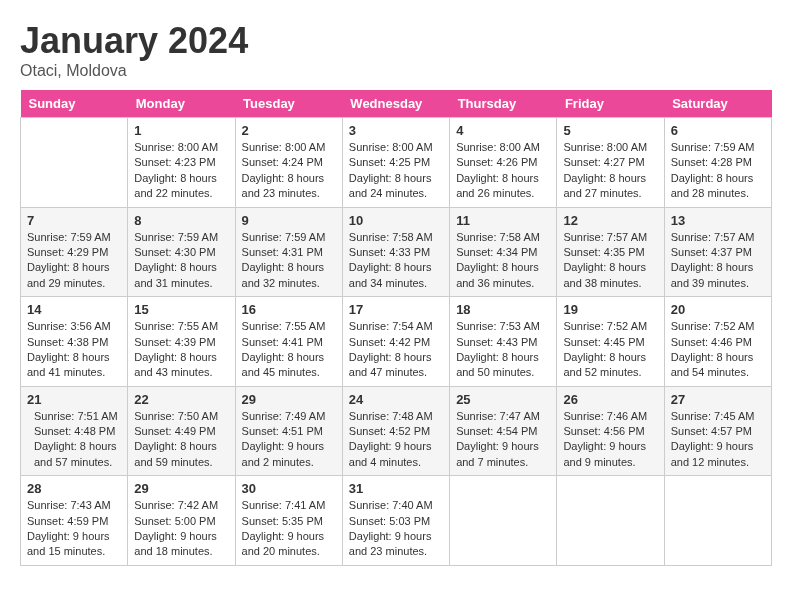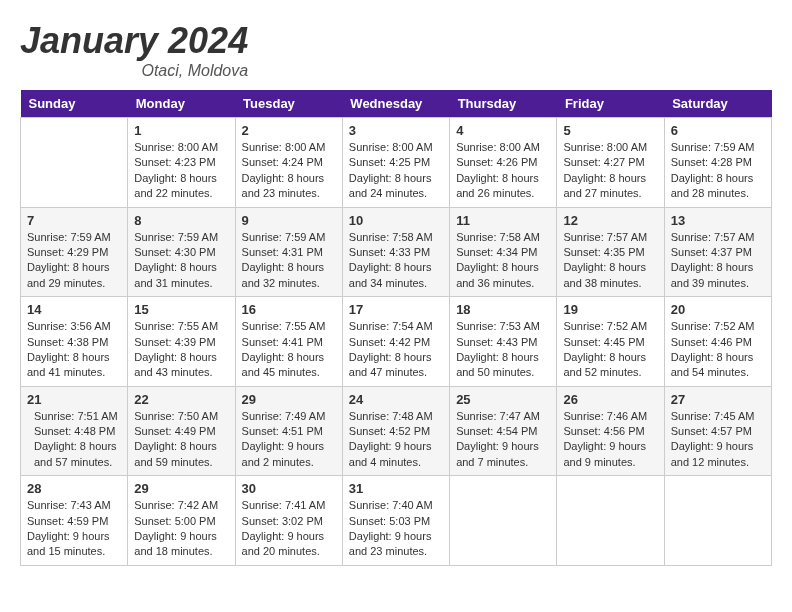--- a/index.html
+++ b/index.html
@@ -19,22 +19,21 @@
     .logo {
       display: flex;
       align-items: center;
     }
     .logo-icon {
       width: 28px;
       height: 28px;
       margin-right: 4px;
     }
     .title-block {
-      text-align: right;
-      font-style: italic;
+      text-align: left;
     }
     .month-title {
       font-size: 36px;
       font-weight: bold;
       color: #333;
     }
     .location {
       font-size: 16px;
       color: #555;
     }
@@ -69,21 +68,21 @@
       color: #333;
       font-size: 11px;
       line-height: 1.4;
     }
     tr:nth-child(even) td {
       background: #f5f5f5;
     }
     tr:nth-child(odd) td {
       background: #fff;
     }
-    thead tr th { background: #4c1d95; }
+    thead tr th { background: #ec4899; }
   </style>
 </head>
 <body>
 
 <div class="header">
   <div class="title-block">
     <div class="month-title">January 2024</div>
     <div class="location">Otaci, Moldova</div>
   </div>
 </div>
@@ -310,21 +309,21 @@
         <td>
           <span class="day-num">29</span>
           <div class="cell-info" style="white-space: pre-line;">Sunrise: 7:42 AM
 Sunset: 5:00 PM
 Daylight: 9 hours
 and 18 minutes.</div>
         </td>
         <td>
           <span class="day-num">30</span>
           <div class="cell-info" style="white-space: pre-line;">Sunrise: 7:41 AM
-Sunset: 3:02 PM
+Sunset: 5:35 PM
 Daylight: 9 hours
 and 20 minutes.</div>
         </td>
         <td>
           <span class="day-num">31</span>
           <div class="cell-info" style="white-space: pre-line;">Sunrise: 7:40 AM
 Sunset: 5:03 PM
 Daylight: 9 hours
 and 23 minutes.</div>
         </td>

